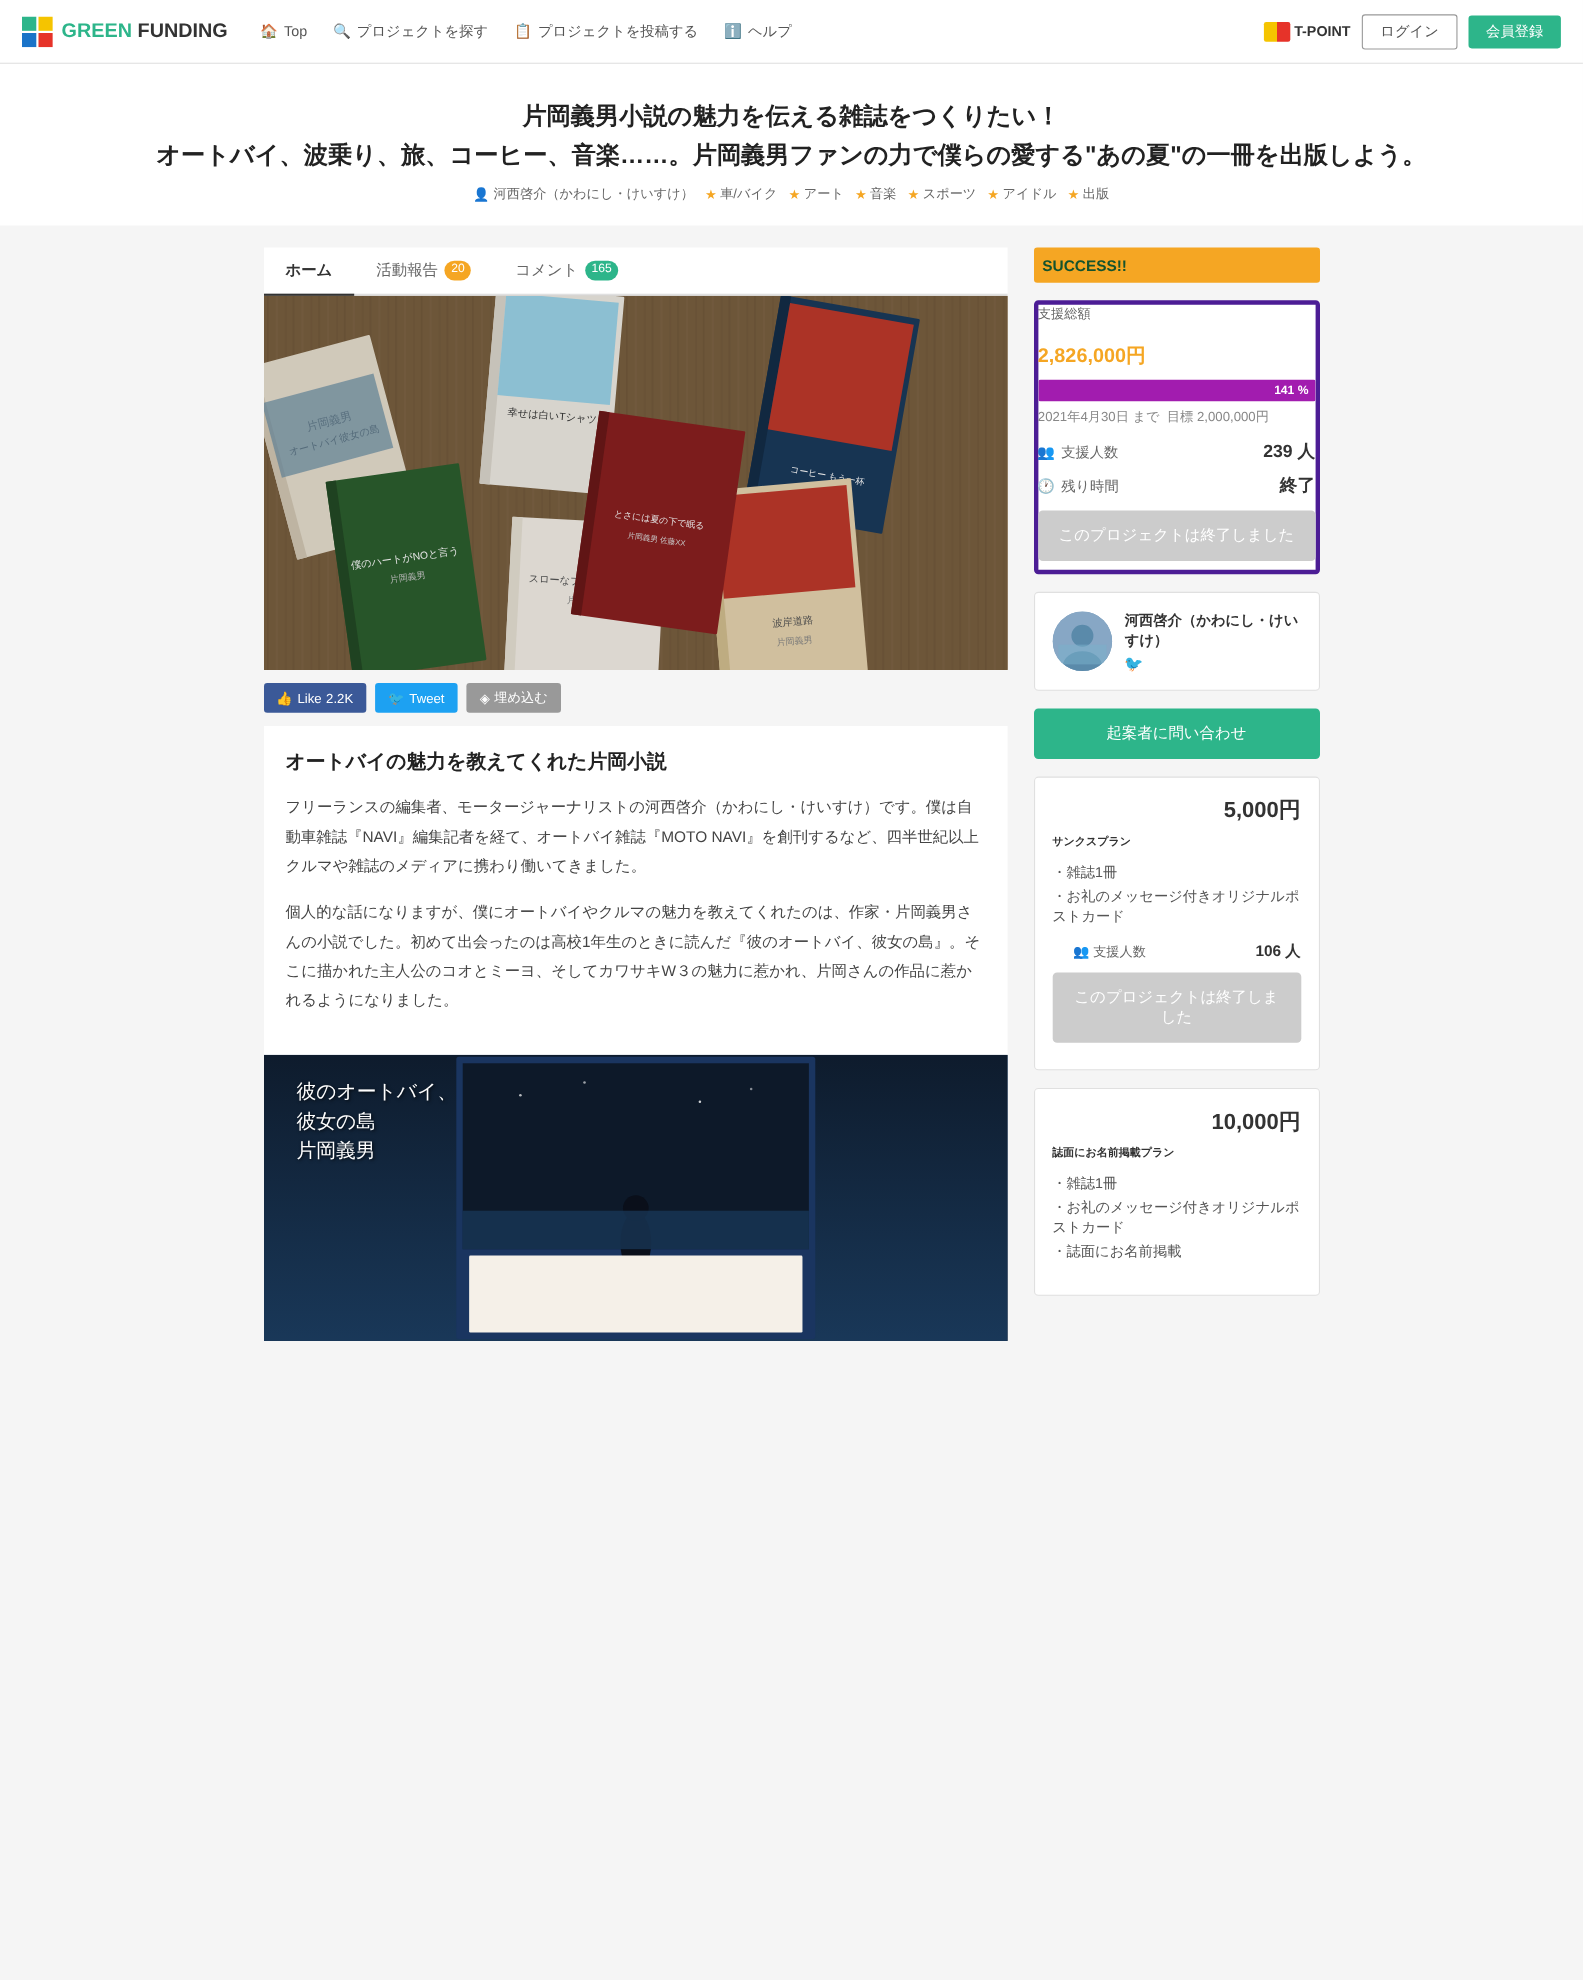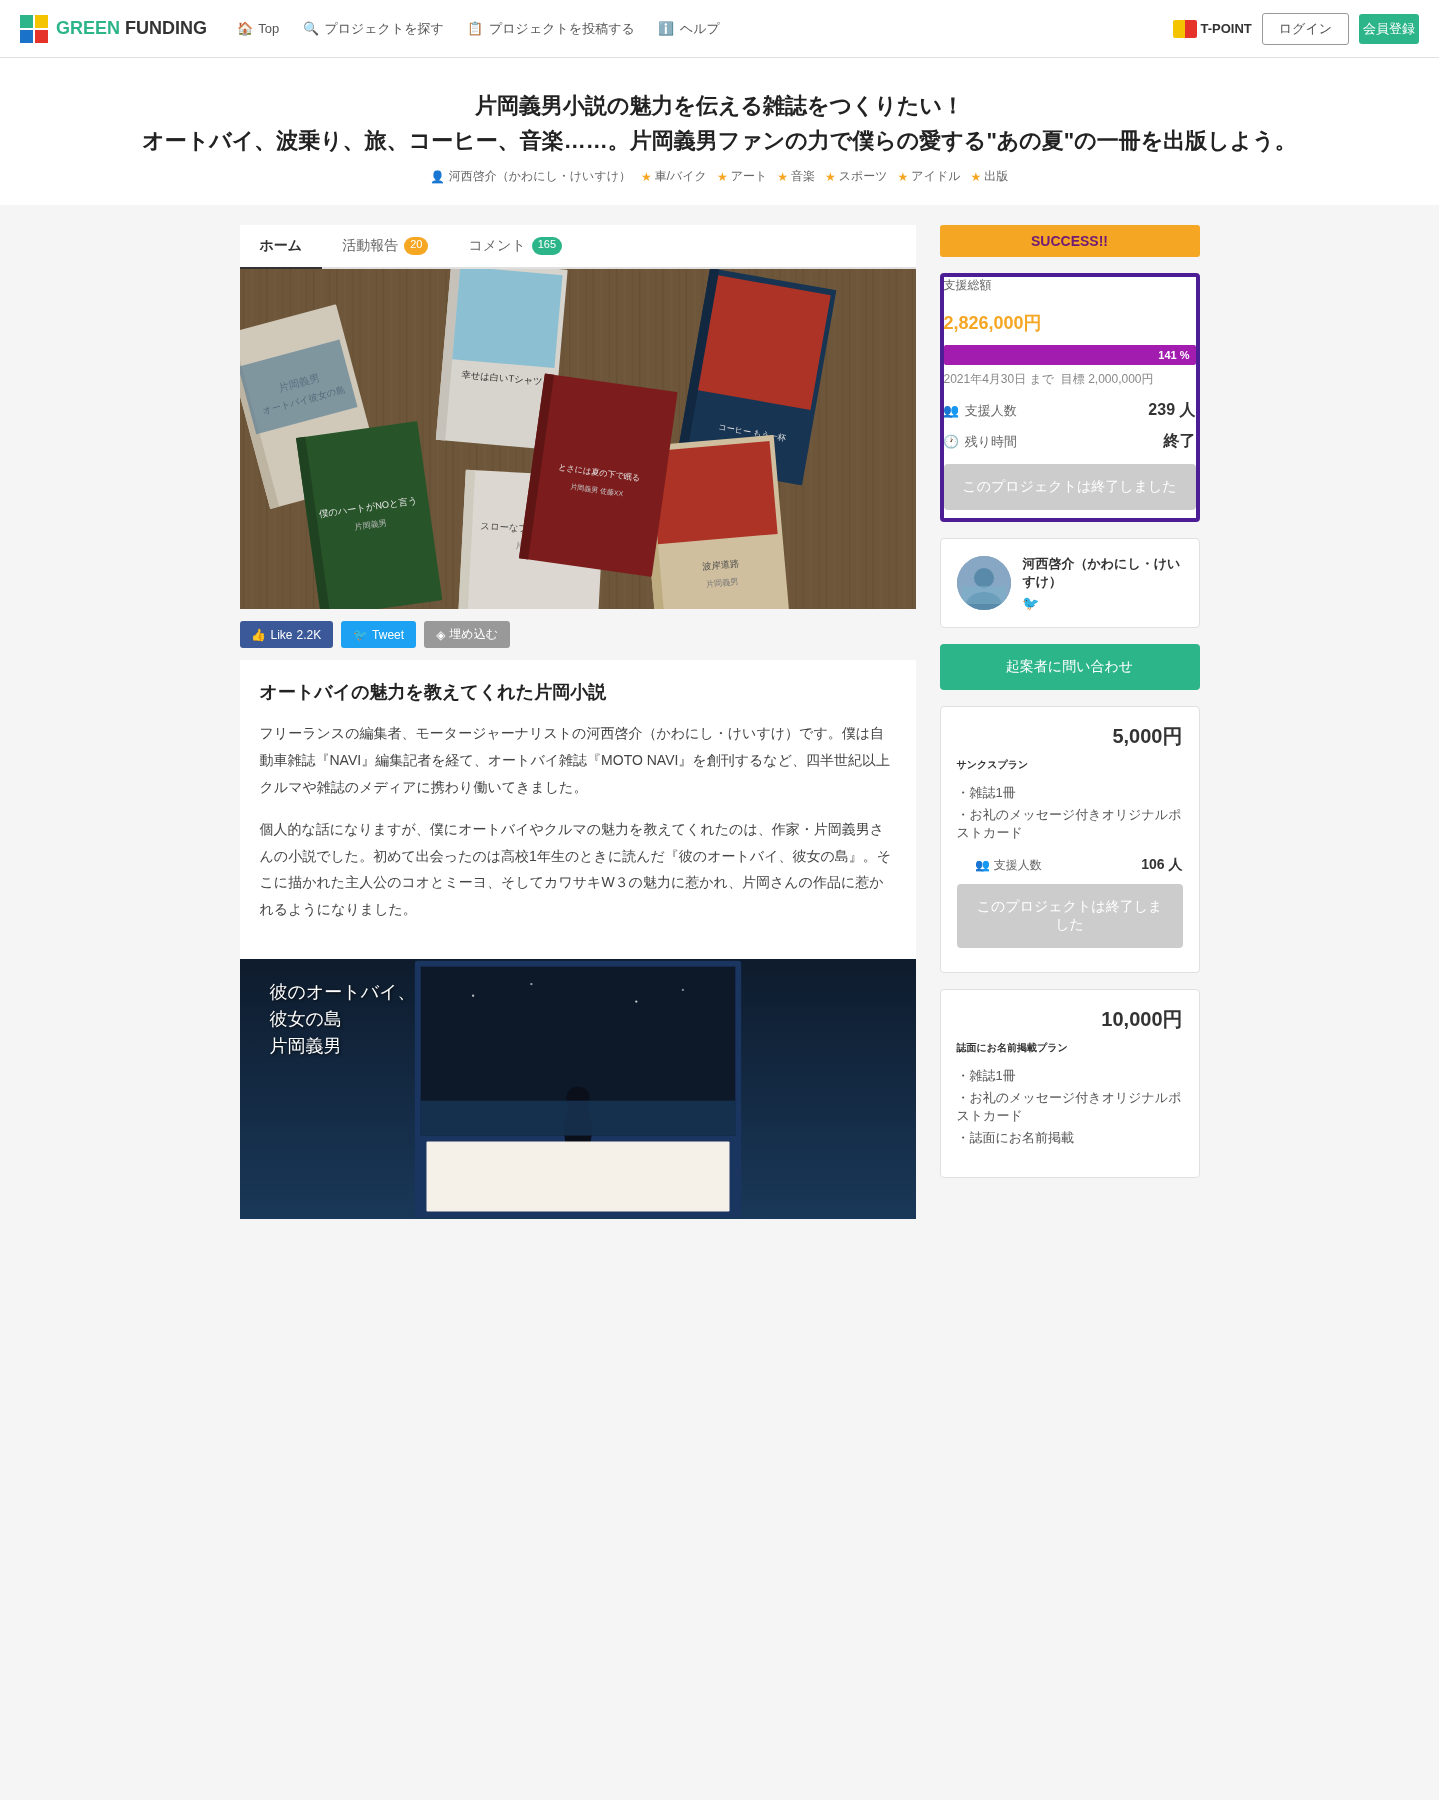--- a/index.html
+++ b/index.html
@@ -11,21 +11,21 @@
     .logo-icon { width: 28px; height: 28px; }
     .logo-text { font-size: 18px; font-weight: 700; }
     .logo-text span.green { color: #2db58a; }
     .logo-text span.funding { color: #333; }
     .nav { display: flex; align-items: center; gap: 24px; flex: 1; }
     .nav-item { display: flex; align-items: center; gap: 5px; font-size: 13px; color: #555; cursor: pointer; text-decoration: none; }
     .header-right { display: flex; align-items: center; gap: 10px; }
     .tpoint { display: flex; align-items: center; gap: 4px; font-size: 13px; font-weight: bold; }
     .tpoint-icon { display: inline-block; width: 24px; height: 18px; background: linear-gradient(to right, #f5c400 50%, #e63329 50%); border-radius: 2px; }
     .btn-login { border: 1px solid #999; background: #fff; padding: 6px 16px; border-radius: 3px; font-size: 13px; cursor: pointer; color: #555; }
-    .btn-register { background: #2db58a; color: #fff; padding: 6px 4px; border-radius: 3px; font-size: 13px; cursor: pointer; border: none; }
+    .btn-register { background: #2db58a; color: #fff; padding: 6px 16px; border-radius: 3px; font-size: 13px; cursor: pointer; border: none; }
 
     
     .page-title-section { background: #fff; padding: 30px 20px 20px; text-align: center; }
     .page-title-main { font-size: 22px; font-weight: 700; line-height: 1.6; color: #222; margin-bottom: 10px; }
     .page-tags { display: flex; align-items: center; justify-content: center; gap: 10px; font-size: 12px; color: #666; flex-wrap: wrap; }
     .tag { display: flex; align-items: center; gap: 3px; }
     .tag-star { color: #f5a623; }
 
     
     .main-container { max-width: 1000px; margin: 0 auto; padding: 20px; display: flex; gap: 24px; }
@@ -53,21 +53,21 @@
     .article-section { background: #fff; padding: 20px; }
     .article-heading { font-size: 18px; font-weight: 700; margin-bottom: 16px; color: #222; }
     .article-text { font-size: 14px; line-height: 1.9; color: #444; margin-bottom: 16px; }
 
     
     .second-image { width: 100%; height: 260px; background: linear-gradient(160deg, #2c4a6e 0%, #1a3a5c 40%, #0d2540 100%); position: relative; display: flex; align-items: flex-end; overflow: hidden; }
     .second-image-text { position: absolute; top: 20px; left: 30px; color: #fff; font-size: 18px; font-weight: 400; line-height: 1.5; text-shadow: 1px 1px 3px rgba(0,0,0,0.8); }
 
     
     .right-panel { display: flex; flex-direction: column; gap: 16px; }
-    .success-badge { background: #f5a623; color: #701a75; text-align: center; padding: 8px; font-size: 14px; font-weight: 700; border-radius: 3px; }
+    .success-badge { background: #f5a623; color: #14532d; text-align: left; padding: 8px; font-size: 14px; font-weight: 700; border-radius: 3px; }
     .support-card { background: #fff; border: 4px solid #4c1d95; border-radius: 4px; padding: 0; }
     .support-label { font-size: 12px; color: #666; margin-bottom: 6px; }
     .support-amount { font-size: 32px; font-weight: 700; color: #f5a623; margin-bottom: 8px; }
     .support-amount span { font-size: 18px; }
     .progress-bar-bg { background: #e0e0e0; height: 20px; border-radius: 2px; overflow: hidden; margin-bottom: 6px; }
     .progress-bar-fill { background: #a21caf; height: 100%; display: flex; align-items: center; justify-content: flex-end; padding-right: 6px; }
     .progress-pct { color: #fff; font-size: 11px; font-weight: 700; }
     .support-meta { font-size: 12px; color: #888; margin-bottom: 12px; }
     .support-stats { display: flex; flex-direction: column; gap: 10px; margin-bottom: 12px; }
     .stat-row { display: flex; justify-content: space-between; align-items: center; font-size: 13px; }

